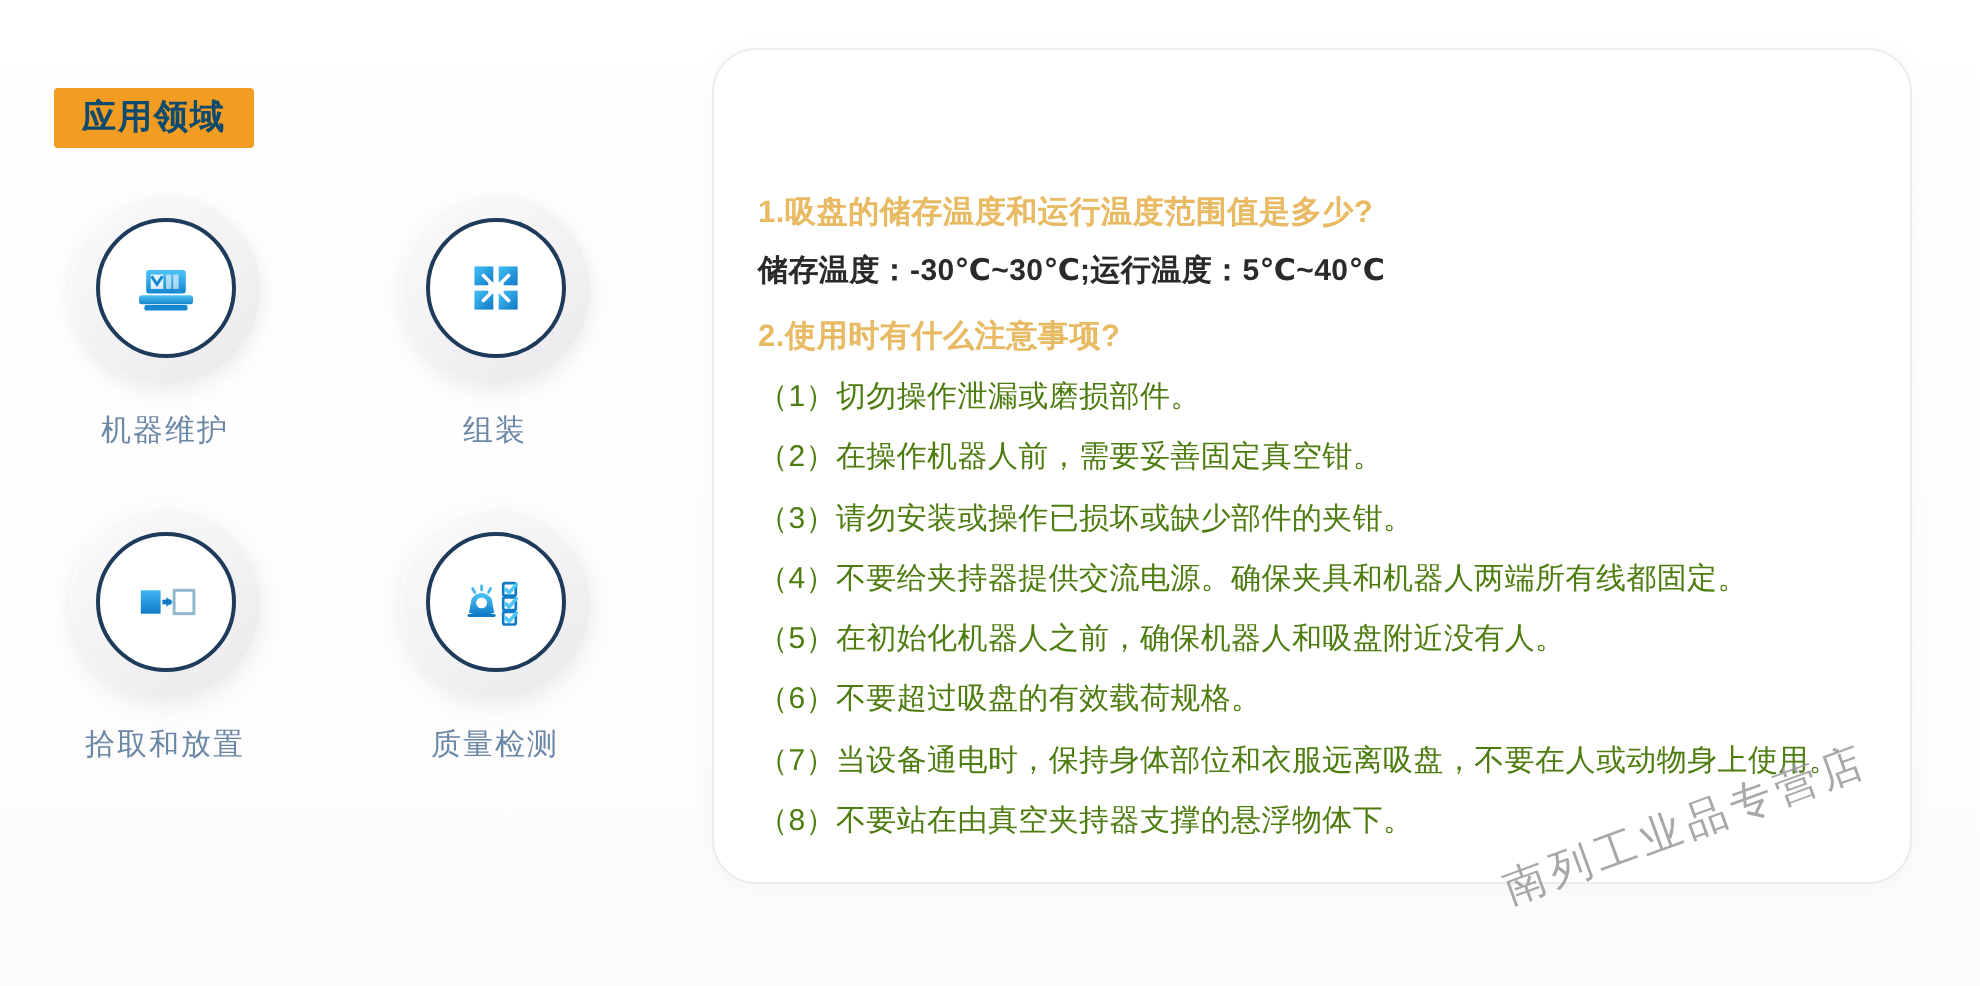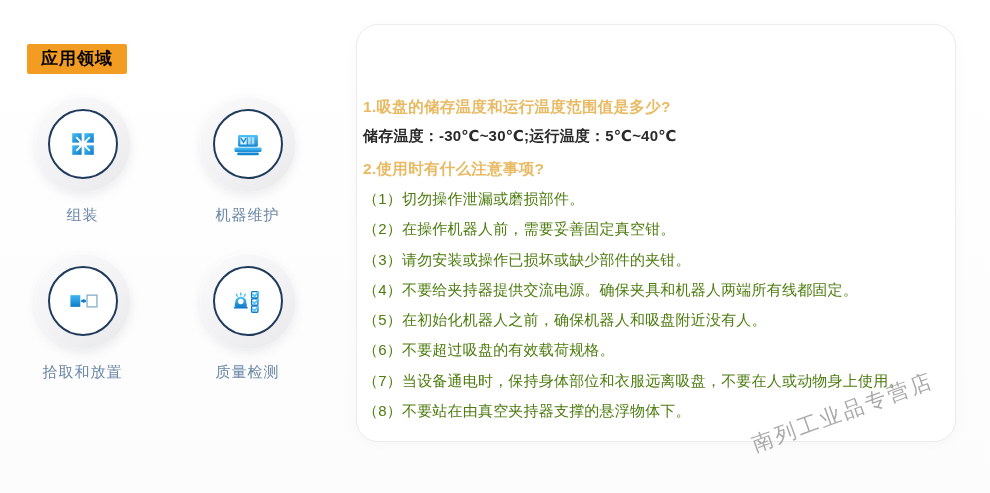--- a/index.html
+++ b/index.html
@@ -28,21 +28,21 @@
     position: absolute;
     left: 0;
     top: 0;
     width: 340px;
     height: 493px;
   }
 
   .badge {
     display: inline-block;
     background: #f39c22;
-    color: #000000;
+    color: #0c4a6e;
     font-size: 17px;
     font-weight: bold;
     letter-spacing: 1px;
     padding: 6px 14px 7px 14px;
     line-height: 1;
     border-radius: 2px;
   }
 
   .badge-left {
     position: absolute;
@@ -121,21 +121,21 @@
   }
 
   .badge-right {
     position: absolute;
     left: 28px;
     top: 24px;
   }
 
   .faq-body {
     position: absolute;
-    left: 6px;
+    left: 22px;
     top: 70px;
     right: 14px;
   }
 
   .q-line {
     color: #e8ba63;
     font-size: 15.5px;
     font-weight: bold;
     margin: 0 0 7px 0;
     letter-spacing: 0.3px;
@@ -190,20 +190,43 @@
 
 <div class="page">
 
   <div class="left-panel">
 
     <div class="badge badge-left">应用领域</div>
 
     <div class="icon-grid">
 
       <div class="icon-row">
+
+        <div class="icon-cell">
+          <div class="icon-outer">
+            <div class="icon-ring">
+              <svg class="icon-glyph" viewBox="0 0 40 40">
+                <defs>
+                  <linearGradient id="g1" x1="0" y1="0" x2="0" y2="1">
+                    <stop offset="0%" stop-color="#4fc3f7"></stop>
+                    <stop offset="100%" stop-color="#1586d0"></stop>
+                  </linearGradient>
+                </defs>
+                <rect x="9" y="10" width="22" height="13" rx="1.5" fill="url(#g1)"></rect>
+                <rect x="11.5" y="12.5" width="7" height="8" fill="#ffffff" opacity="0.85"></rect>
+                <rect x="20" y="12.5" width="3" height="8" fill="#ffffff" opacity="0.6"></rect>
+                <rect x="24" y="12.5" width="3" height="8" fill="#ffffff" opacity="0.6"></rect>
+                <path d="M12 13.5 L15 18 L18 13.5" stroke="#1586d0" stroke-width="1.6" fill="none"></path>
+                <rect x="5" y="24" width="30" height="5" rx="1.5" fill="url(#g1)"></rect>
+                <rect x="8" y="29.5" width="24" height="3" rx="1" fill="#1586d0"></rect>
+              </svg>
+            </div>
+          </div>
+          <div class="icon-label">机器维护</div>
+        </div>
 
         <div class="icon-cell">
           <div class="icon-outer">
             <div class="icon-ring">
               <svg class="icon-glyph" viewBox="0 0 40 40">
                 <defs>
                   <linearGradient id="g2" x1="0" y1="0" x2="1" y2="1">
                     <stop offset="0%" stop-color="#45c0f5"></stop>
                     <stop offset="100%" stop-color="#1079c8"></stop>
                   </linearGradient>
@@ -214,43 +237,20 @@
                 <rect x="21.5" y="21.5" width="10.5" height="10.5" fill="url(#g2)"></rect>
                 <path d="M13 13 L19 19 M27 13 L21 19 M13 27 L19 21 M27 27 L21 21" stroke="#ffffff" stroke-width="2" fill="none" stroke-linecap="round"></path>
                 <path d="M19 19 l-3.4 0.4 l0.4 -3.4 Z" fill="#ffffff"></path>
                 <path d="M21 19 l3.4 0.4 l-0.4 -3.4 Z" fill="#ffffff"></path>
                 <path d="M19 21 l-3.4 -0.4 l0.4 3.4 Z" fill="#ffffff"></path>
                 <path d="M21 21 l3.4 -0.4 l-0.4 3.4 Z" fill="#ffffff"></path>
               </svg>
             </div>
           </div>
           <div class="icon-label">组装</div>
-        </div>
-
-        <div class="icon-cell">
-          <div class="icon-outer">
-            <div class="icon-ring">
-              <svg class="icon-glyph" viewBox="0 0 40 40">
-                <defs>
-                  <linearGradient id="g1" x1="0" y1="0" x2="0" y2="1">
-                    <stop offset="0%" stop-color="#4fc3f7"></stop>
-                    <stop offset="100%" stop-color="#1586d0"></stop>
-                  </linearGradient>
-                </defs>
-                <rect x="9" y="10" width="22" height="13" rx="1.5" fill="url(#g1)"></rect>
-                <rect x="11.5" y="12.5" width="7" height="8" fill="#ffffff" opacity="0.85"></rect>
-                <rect x="20" y="12.5" width="3" height="8" fill="#ffffff" opacity="0.6"></rect>
-                <rect x="24" y="12.5" width="3" height="8" fill="#ffffff" opacity="0.6"></rect>
-                <path d="M12 13.5 L15 18 L18 13.5" stroke="#1586d0" stroke-width="1.6" fill="none"></path>
-                <rect x="5" y="24" width="30" height="5" rx="1.5" fill="url(#g1)"></rect>
-                <rect x="8" y="29.5" width="24" height="3" rx="1" fill="#1586d0"></rect>
-              </svg>
-            </div>
-          </div>
-          <div class="icon-label">机器维护</div>
         </div>
 
       </div>
 
       <div class="icon-row">
 
         <div class="icon-cell">
           <div class="icon-outer">
             <div class="icon-ring">
               <svg class="icon-glyph" viewBox="0 0 40 40">

